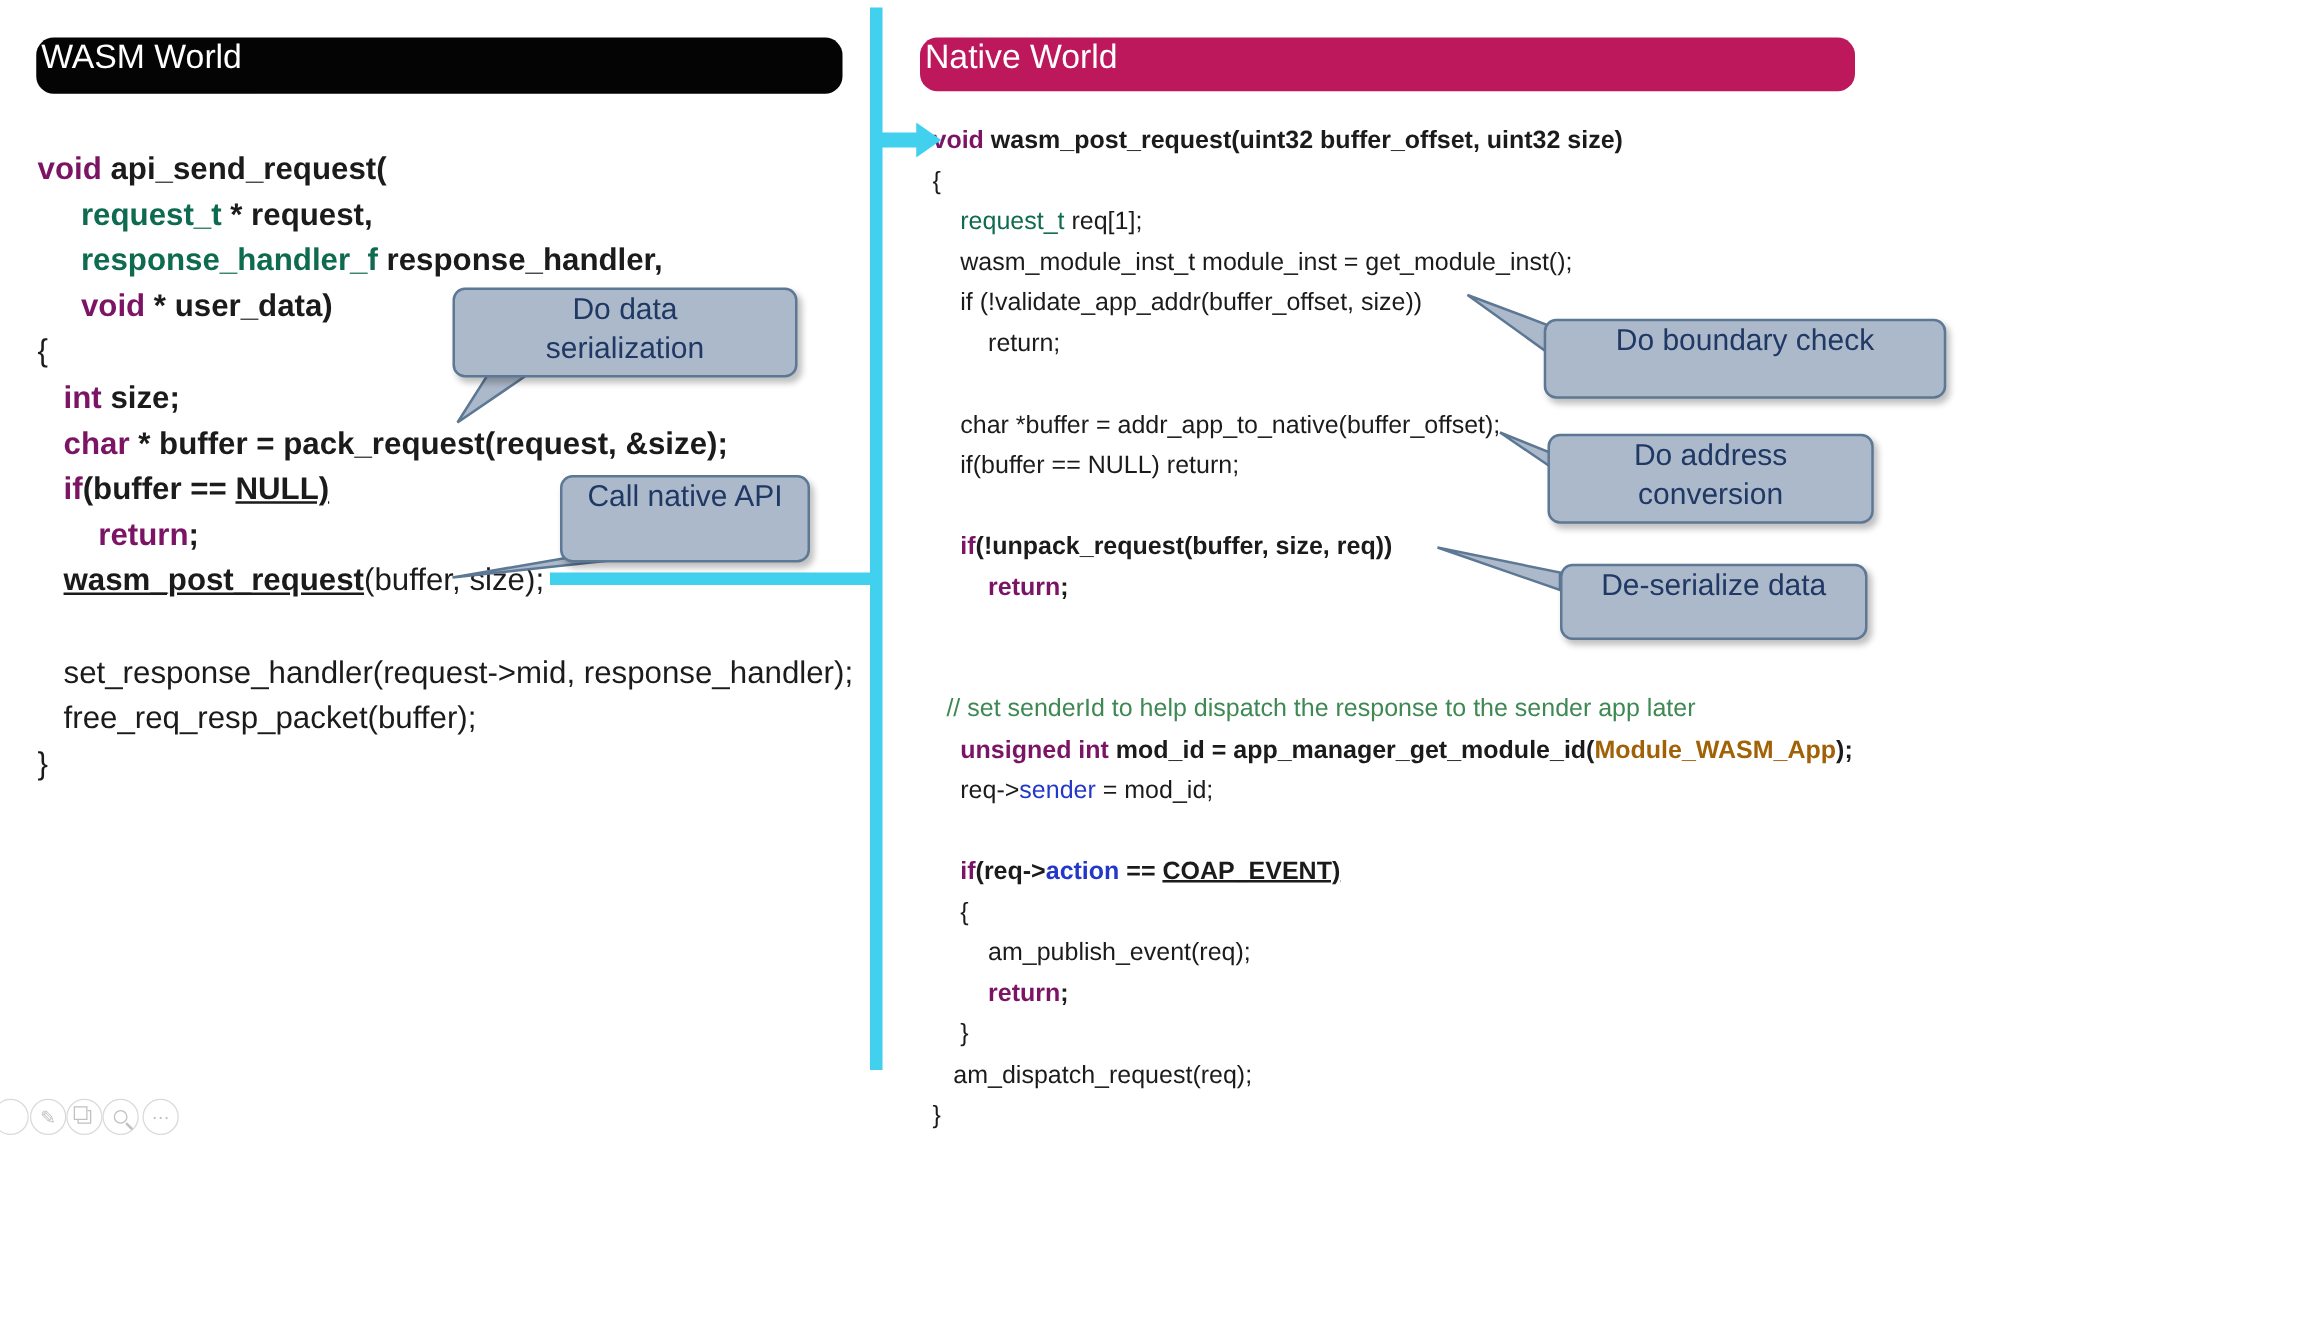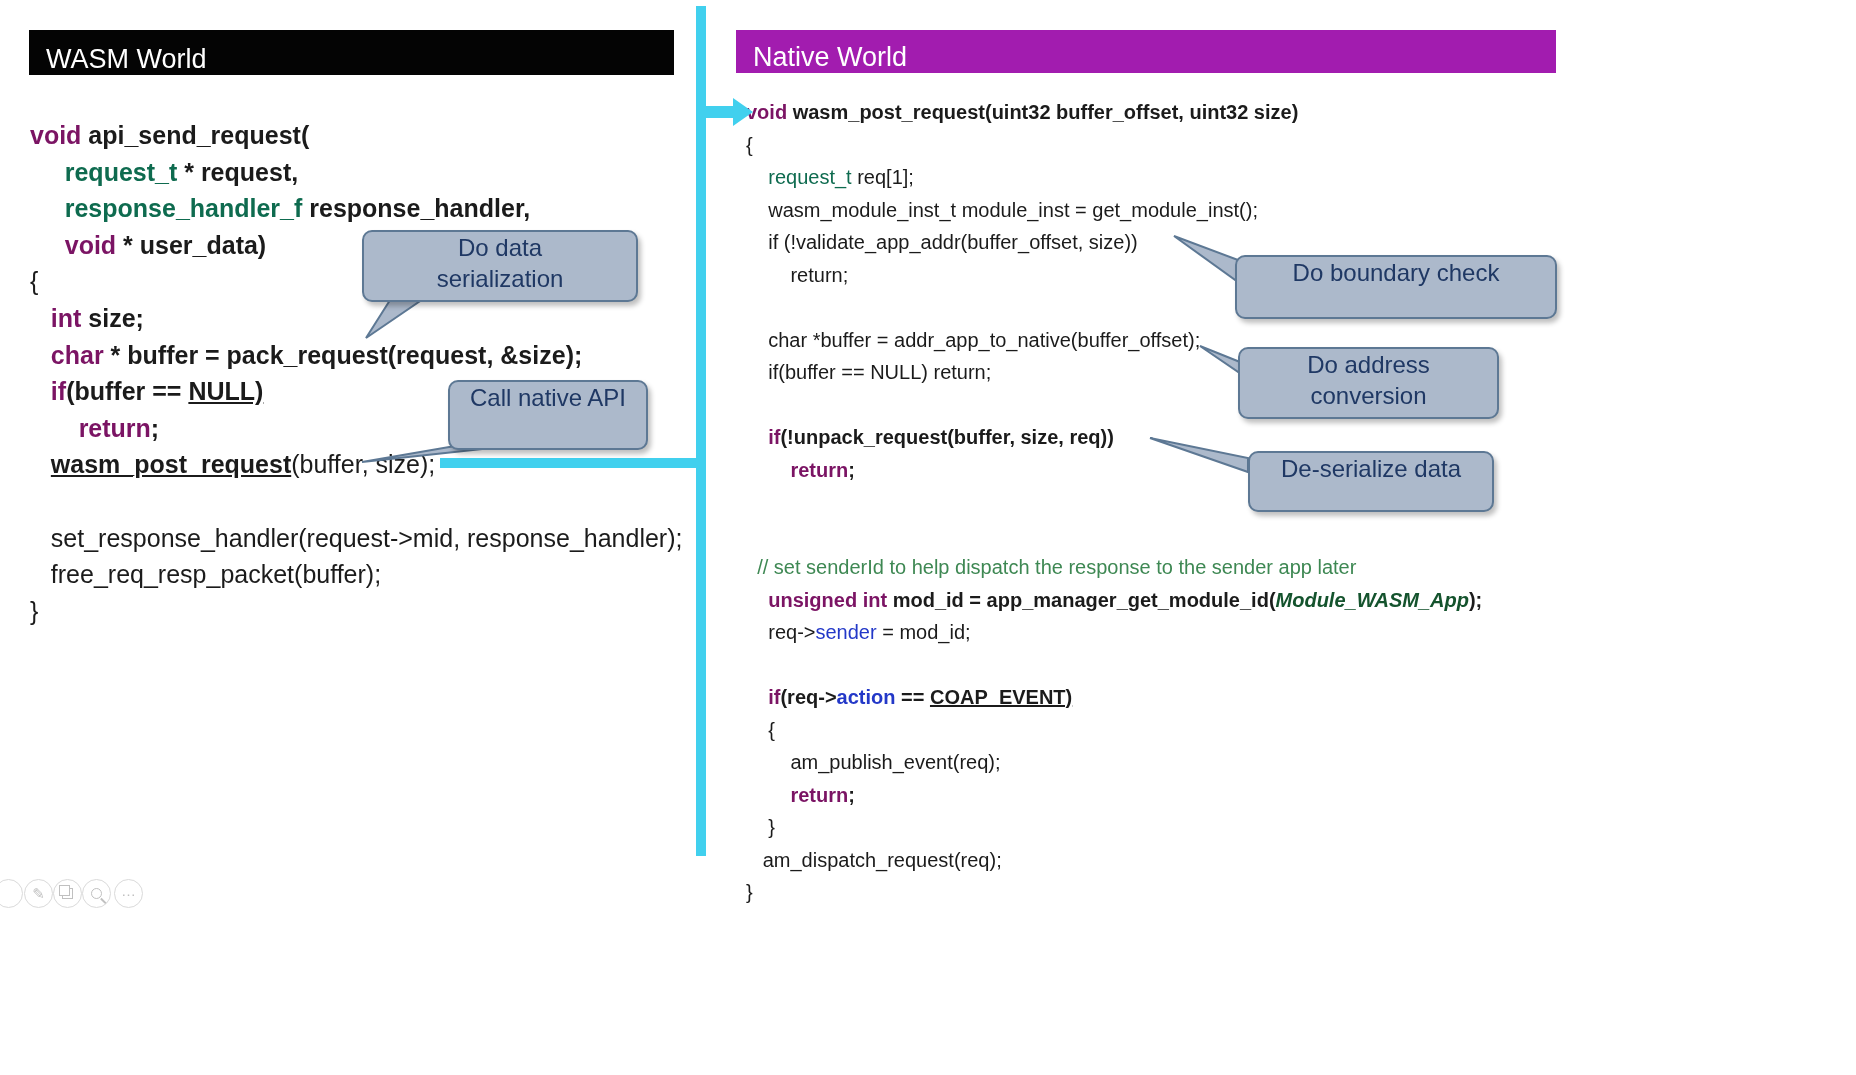--- a/index.html
+++ b/index.html
@@ -1,39 +1,39 @@
 <!DOCTYPE html>
 <html><head>
 <meta charset="utf-8">
 <style>
   html,body{margin:0;padding:0;}
   body{
     width:1856px;height:1075px;position:relative;background:#ffffff;
     font-family:"Liberation Sans", sans-serif;overflow:hidden;color:#1b1b1b;
   }
   
-  .hdr{position:absolute;display:flex;align-items:flex-end;padding-left:17px;
-       color:#fff;font-size:27px;box-sizing:border-box;}
+  .hdr{position:absolute;display:flex;align-items:flex-start;padding-left:4px;
+       color:#fff;font-size:27px;box-sizing:border-box;border-radius:14px;}
   .hdr-wasm{left:29px;top:30px;width:645px;height:45px;background:#040404;}
-  .hdr-native{left:736px;top:30px;width:820px;height:43px;background:#a21caf;}
+  .hdr-native{left:736px;top:30px;width:748px;height:43px;background:#be185d;}
 
   
   .code{position:absolute;white-space:pre;}
   .code .ln{display:block;}
   .code-left{left:30px;top:117px;font-size:25px;line-height:36.6px;}
   .code-right{left:746px;top:96px;font-size:20px;line-height:32.5px;}
   .s-k{color:#7B1464;font-weight:bold;}
   .s-b{font-weight:bold;}
   .s-n{font-weight:normal;}
   .s-t{color:#0E6B4F;font-weight:bold;}
   .s-tn{color:#0E6B4F;}
   .s-c{color:#3E8853;}
   .s-bl{color:#2338C8;}
   .s-blb{color:#2338C8;font-weight:bold;}
-  .s-bli{color:#14532d;font-weight:bold;font-style:italic;margin-top:32px;}
+  .s-bli{color:#a16207;font-weight:bold;margin-top:32px;}
   .s-ub{font-weight:bold;text-decoration:underline;text-align:center;}
 
   
   .cy{position:absolute;background:#41D0EE;z-index:1;}
   .cy-v{left:696px;top:6px;width:10px;height:850px;}
   .cy-mid{left:440px;top:458px;width:258px;height:10px;}
   .cy-top{left:700px;top:106px;width:34px;height:12px;}
   .cy-head{position:absolute;left:733px;top:98px;width:0;height:0;z-index:1;
     border-top:14px solid transparent;border-bottom:14px solid transparent;
     border-left:20px solid #41D0EE;}

